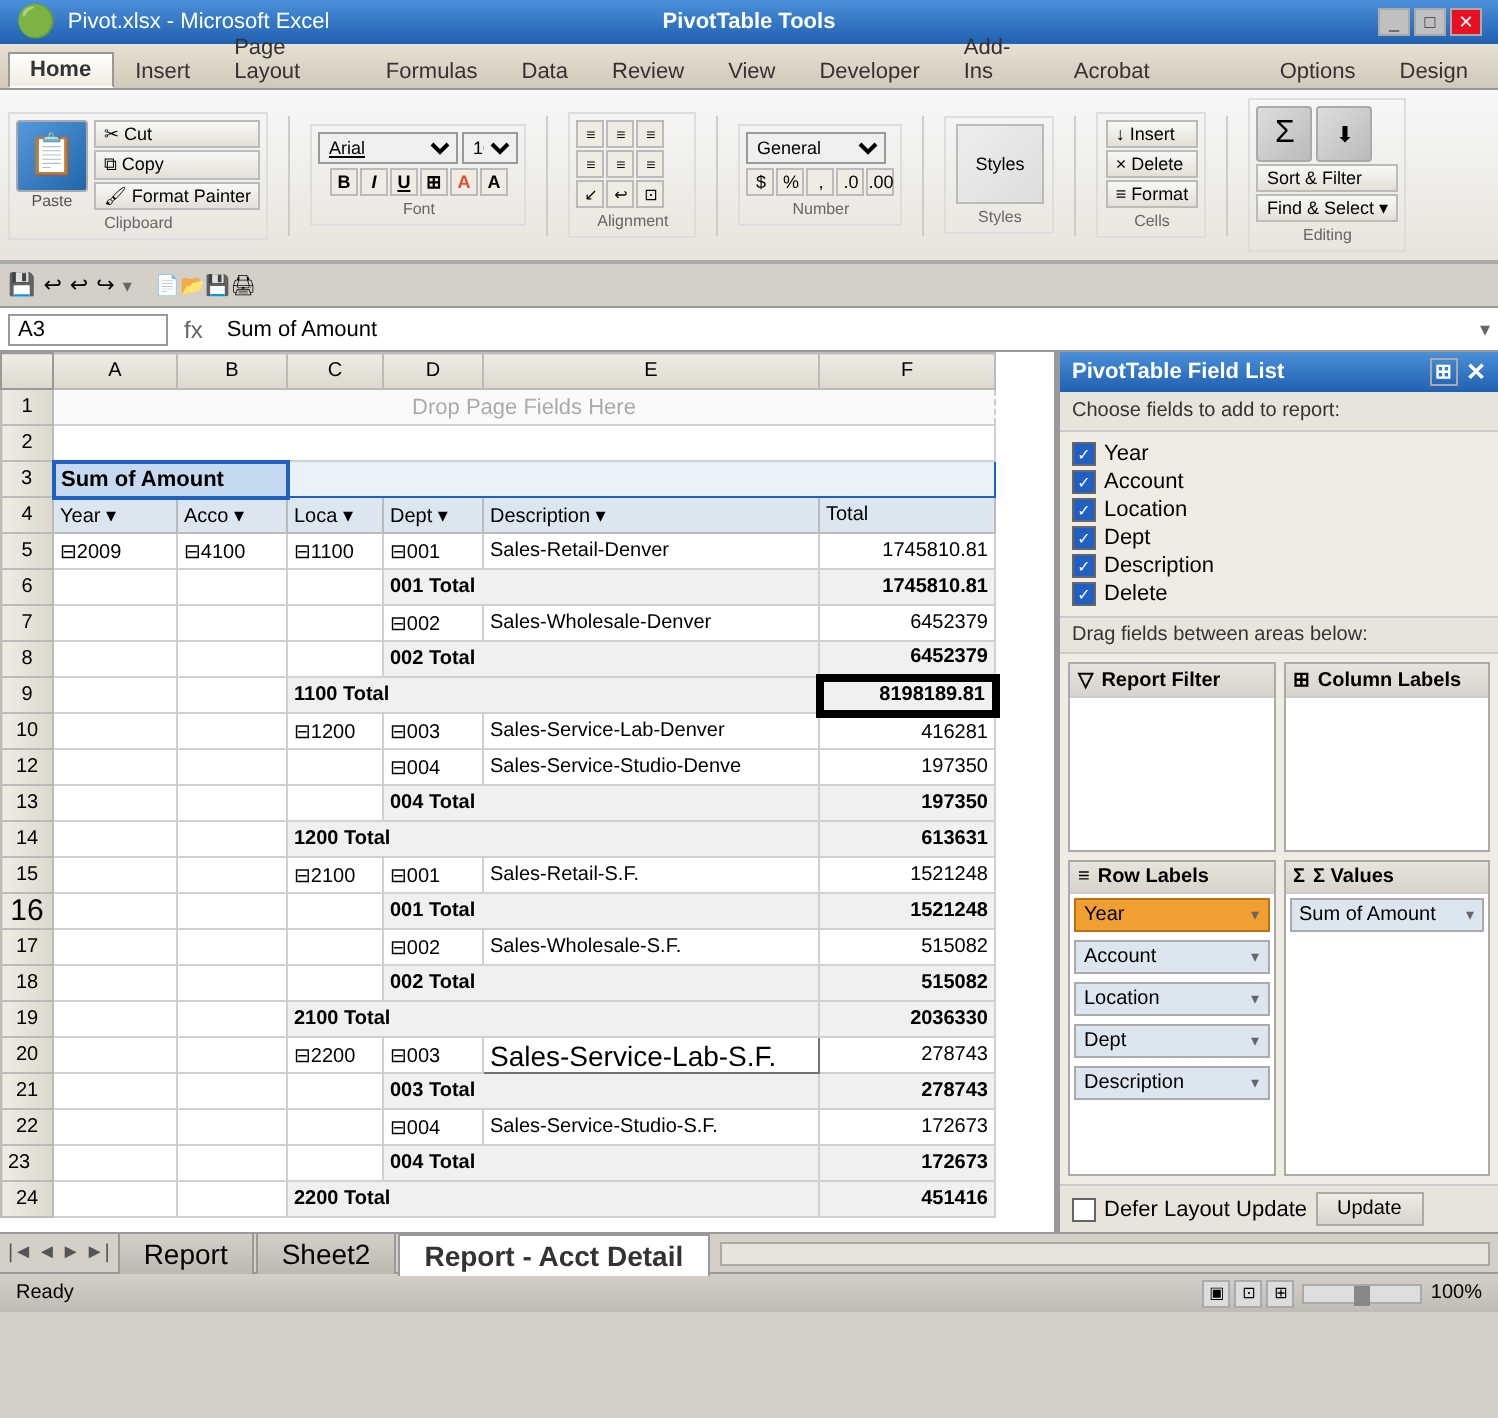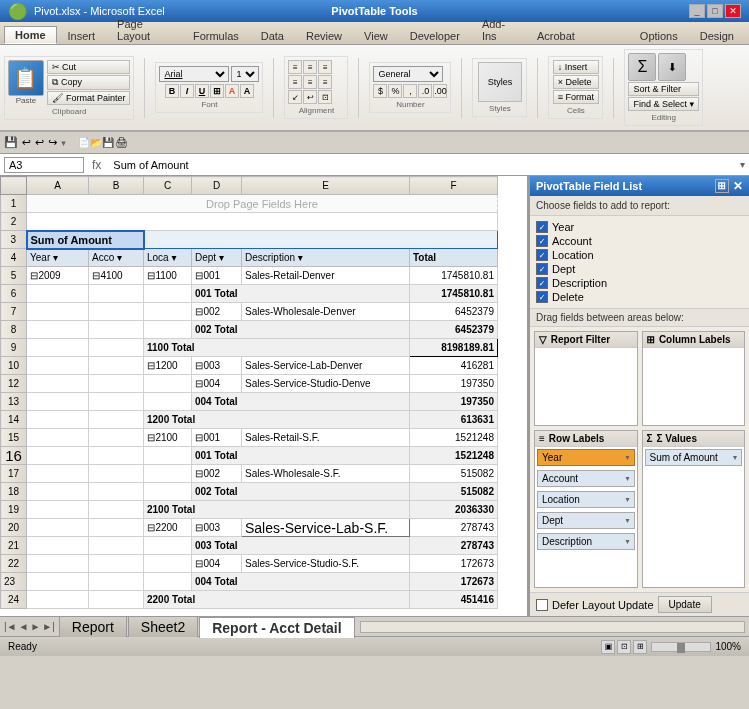--- a/index.html
+++ b/index.html
@@ -422,21 +422,21 @@
             <td colspan="4" style="border:1px solid #2060c0;background:#e8f0f8;"></td>
           </tr>
 
           <tr>
             <td style="background:linear-gradient(to right,#f0ece4,#ddd8cc);border:1px solid #bbb;text-align:center;font-size:10px;">4</td>
             <td style="background:#dce6f1;border:1px solid #bbb;padding:0 3px;font-size:10px;">Year ▾</td>
             <td style="background:#dce6f1;border:1px solid #bbb;padding:0 3px;font-size:10px;">Acco ▾</td>
             <td style="background:#dce6f1;border:1px solid #bbb;padding:0 3px;font-size:10px;">Loca ▾</td>
             <td style="background:#dce6f1;border:1px solid #bbb;padding:0 3px;font-size:10px;">Dept ▾</td>
             <td style="background:#dce6f1;border:1px solid #bbb;padding:0 3px;font-size:10px;">Description ▾</td>
-            <td style="background:#dce6f1;border:1px solid #bbb;padding:0 3px;font-size:10px;font-weight:bold;">Total</td>
+            <td style="background:#dce6f1;border:1px solid #bbb;padding:0 3px;font-size:10px;font-weight:normal;">Total</td>
           </tr>
 
           <tr>
             <td style="background:linear-gradient(to right,#f0ece4,#ddd8cc);border:1px solid #bbb;text-align:center;font-size:10px;">5</td>
             <td style="border:1px solid #d0d0d0;padding:0 3px;font-size:10px;">⊟2009</td>
             <td style="border:1px solid #d0d0d0;padding:0 3px;font-size:10px;">⊟4100</td>
             <td style="border:1px solid #d0d0d0;padding:0 3px;font-size:10px;">⊟1100</td>
             <td style="border:1px solid #d0d0d0;padding:0 3px;font-size:10px;">⊟001</td>
             <td style="border:1px solid #d0d0d0;padding:0 3px;font-size:10px;">Sales-Retail-Denver</td>
             <td style="border:1px solid #d0d0d0;padding:0 3px;font-size:10px;text-align:right;">1745810.81</td>
@@ -468,21 +468,21 @@
             <td style="border:1px solid #d0d0d0;"></td>
             <td colspan="2" style="border:1px solid #d0d0d0;padding:0 3px;font-size:10px;font-weight:bold;background:#f0f0f0;">002 Total</td>
             <td style="border:1px solid #d0d0d0;padding:0 3px;font-size:10px;text-align:right;font-weight:bold;background:#f0f0f0;">6452379</td>
           </tr>
 
           <tr>
             <td style="background:linear-gradient(to right,#f0ece4,#ddd8cc);border:1px solid #bbb;text-align:center;font-size:10px;">9</td>
             <td style="border:1px solid #d0d0d0;"></td>
             <td style="border:1px solid #d0d0d0;"></td>
             <td colspan="3" style="border:1px solid #d0d0d0;padding:0 3px;font-size:10px;font-weight:bold;background:#f0f0f0;">1100 Total</td>
-            <td style="border:1px solid #000000;padding:0 3px;font-size:10px;text-align:right;font-weight:bold;background:#f0f0f0;">8198189.81</td>
+            <td style="border:4px solid #000000;padding:0 3px;font-size:10px;text-align:right;font-weight:bold;background:#f0f0f0;">8198189.81</td>
           </tr>
 
           <tr>
             <td style="background:linear-gradient(to right,#f0ece4,#ddd8cc);border:1px solid #bbb;text-align:center;font-size:10px;">10</td>
             <td style="border:1px solid #d0d0d0;"></td>
             <td style="border:1px solid #d0d0d0;"></td>
             <td style="border:1px solid #d0d0d0;padding:0 3px;font-size:10px;">⊟1200</td>
             <td style="border:1px solid #d0d0d0;padding:0 3px;font-size:10px;">⊟003</td>
             <td style="border:1px solid #d0d0d0;padding:0 3px;font-size:10px;">Sales-Service-Lab-Denver</td>
             <td style="border:1px solid #d0d0d0;padding:0 3px;font-size:10px;text-align:right;">416281</td>

